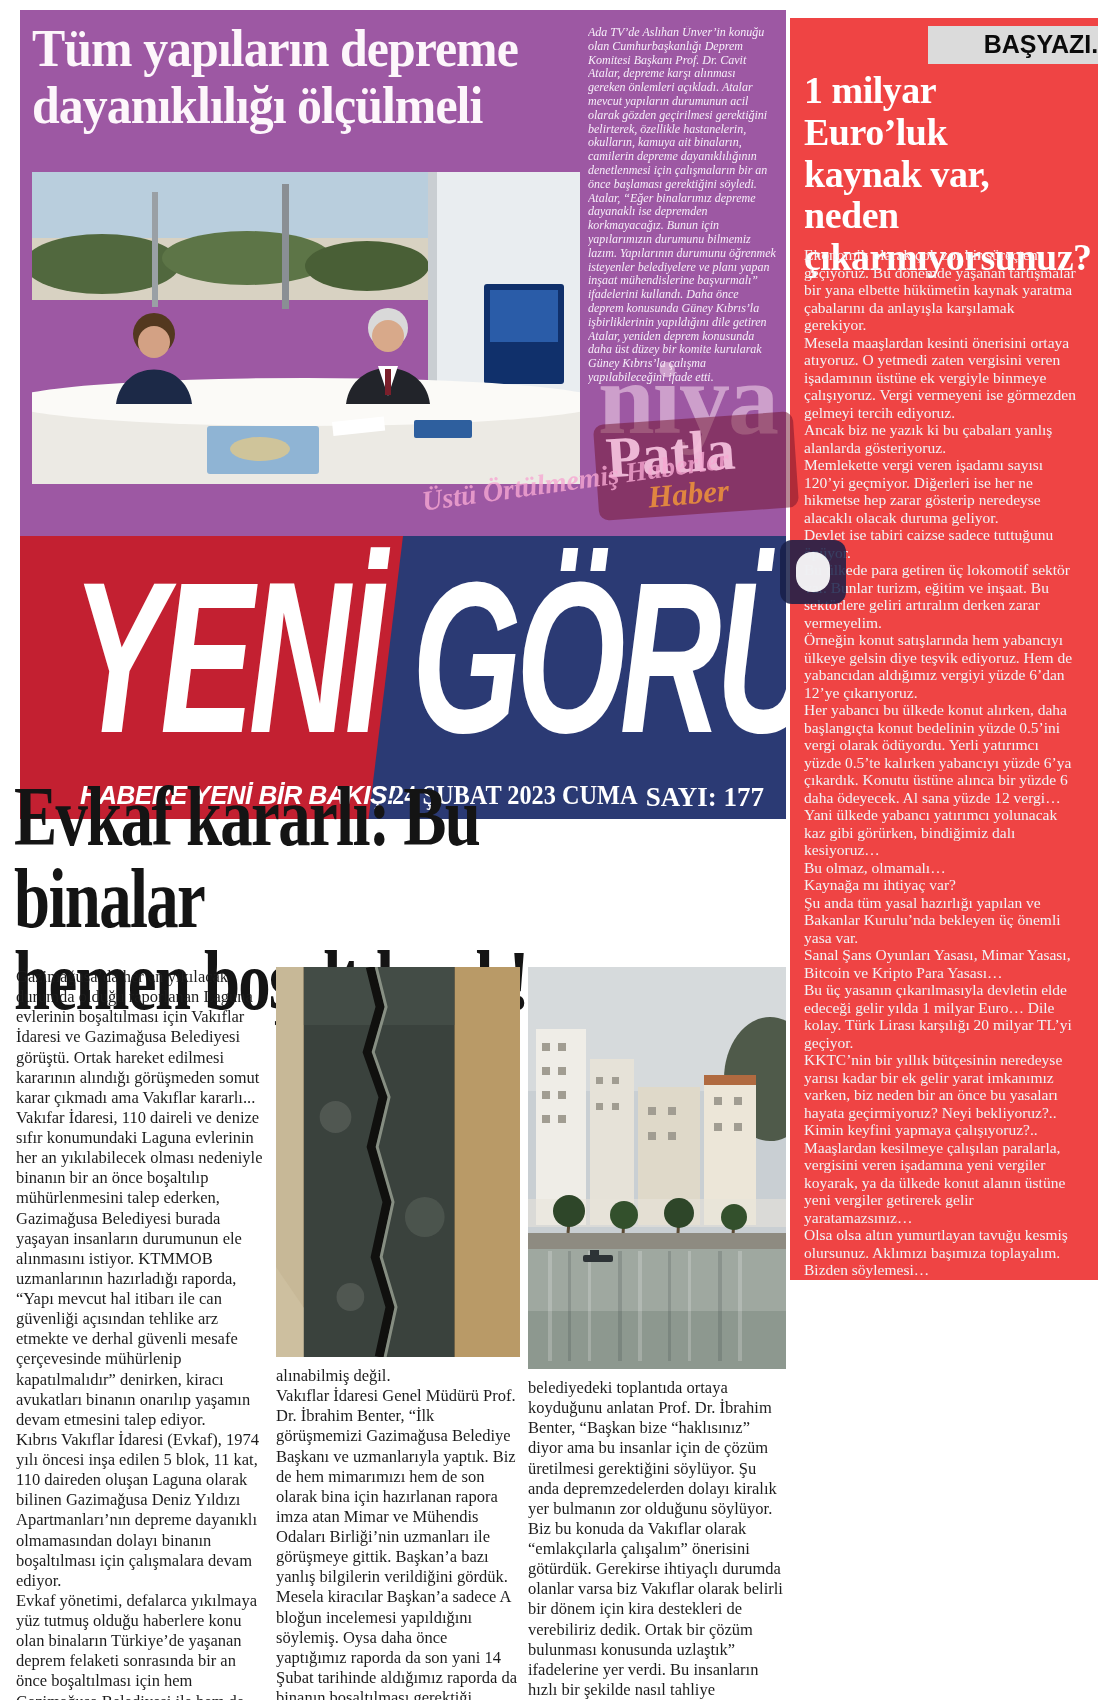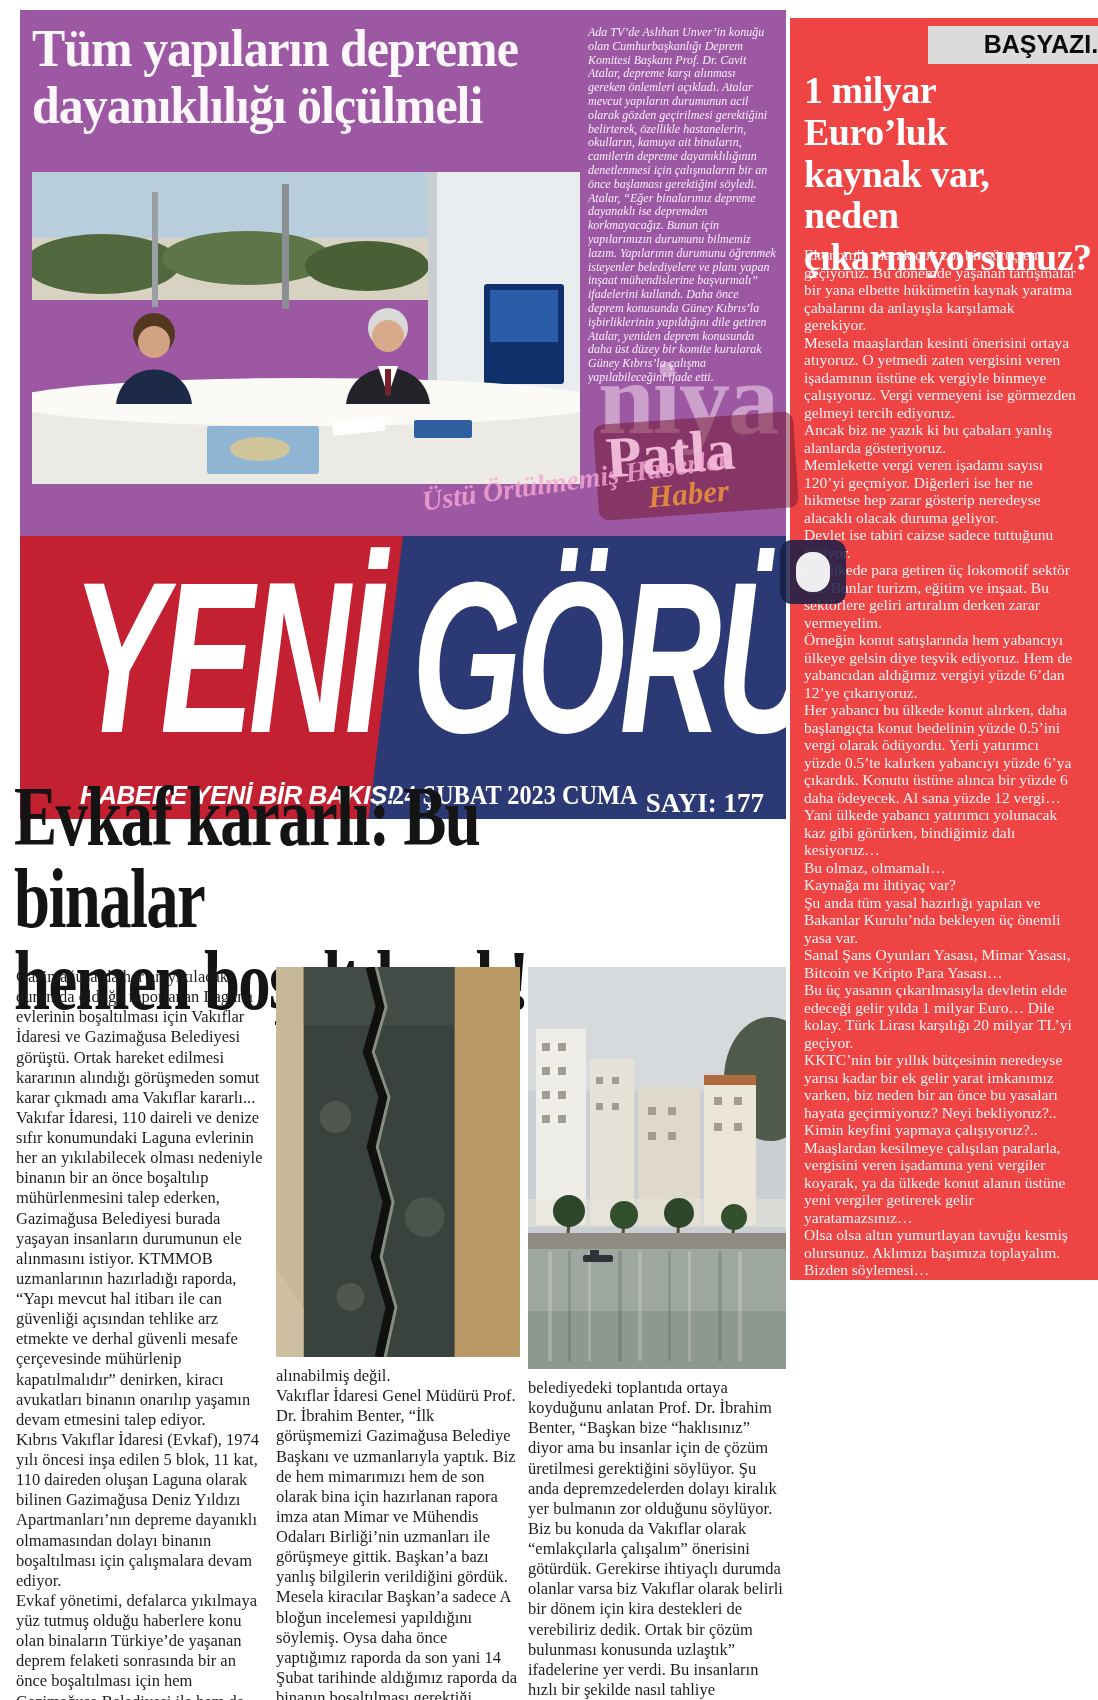--- a/index.html
+++ b/index.html
@@ -32,21 +32,21 @@
         -webkit-clip-path:polygon(0 0,50% 0,45.5% 100%,0 100%);clip-path:polygon(0 0,50% 0,45.5% 100%,0 100%);}
   .mast-logo{position:absolute;top:14px;margin:0;color:#ffffff;font-family:"Liberation Sans",sans-serif;
         font-style:italic;font-weight:bold;font-size:176px;letter-spacing:-7px;line-height:1;
         transform:scale(.8,1.22);transform-origin:left top;}
   .mast-yeni{left:52px;}
   .mast-gorus{left:392px;}
   .mast-slogan{position:absolute;left:60px;bottom:8px;color:#ffffff;font-family:"Liberation Sans",sans-serif;
         font-style:italic;font-weight:bold;font-size:26px;letter-spacing:-0.5px;}
   .mast-date{position:absolute;left:372px;bottom:8px;color:#ffffff;font-weight:bold;font-size:27px;
         transform:scaleX(.9);transform-origin:left bottom;}
-  .mast-issue{position:absolute;right:22px;bottom:0;color:#ffffff;font-weight:bold;font-size:27px;}
+  .mast-issue{position:absolute;right:22px;bottom:6px;color:#ffffff;font-weight:bold;font-size:27px;}
 
   
   .main-headline{position:absolute;left:14px;top:776px;width:774px;margin:0;color:#141414;
         font-weight:bold;font-size:79px;line-height:.96;white-space:pre-line;letter-spacing:-2px;
         transform:scale(.82,1.08);transform-origin:left top;}
 
   
   .body-cols{position:absolute;left:16px;top:942px;width:770px;height:752px;display:grid;
         grid-template-columns:252px 244px 258px;column-gap:8px;overflow:hidden;margin-top:25px;}
   .col{overflow:hidden;}

